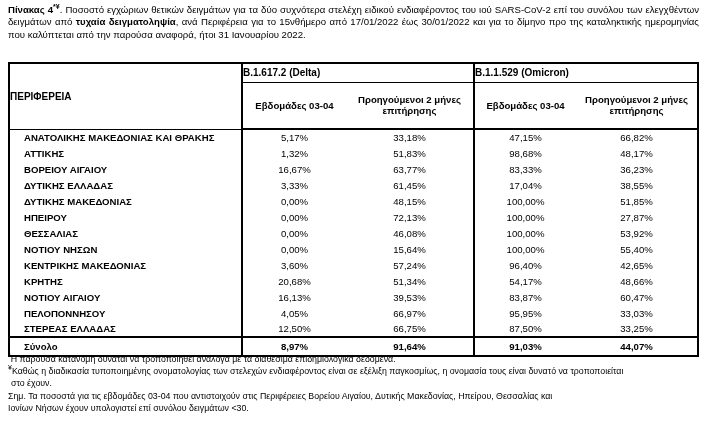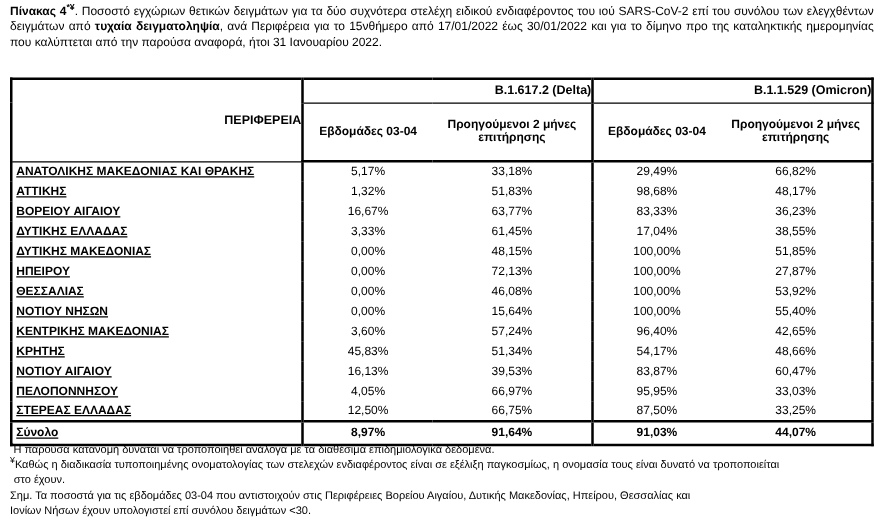--- a/index.html
+++ b/index.html
@@ -36,21 +36,21 @@
   }
   table.variants th, table.variants td {
     font-size: 9.6px;
     overflow: hidden;
     white-space: nowrap;
   }
   tr.variant-row { height: 19px; }
   tr.variant-row th {
     font-size: 10px;
     font-weight: bold;
-    text-align: right;
+    text-align: left;
     border-bottom: 1px solid #000;
   }
   th.region-head {
     font-size: 10px;
     font-weight: bold;
     text-align: center;
     vertical-align: middle;
     border-bottom: 2px solid #000;
   }
   tr.subhead-row { height: 47px; margin-left: 34px; }
@@ -61,22 +61,21 @@
     white-space: normal;
     line-height: 11.5px;
     border-bottom: 2px solid #000;
     padding: 0 6px;
   }
   .blk { border-left: 2px solid #000; }
   tr.data-row { height: 16px; }
   td.region {
     font-weight: bold;
     text-align: left;
-    padding-left: 3px;
-    text-decoration: underline;
+    padding-left: 14px;
   }
   td.val { text-align: center; }
   tr.total-row { height: 19px; margin-left: 12px; }
   tr.total-row td { border-top: 2px solid #000; font-weight: bold; }
 
   .footnotes {
     position: absolute;
     left: 8px;
     top: 353px;
     width: 692px;
@@ -110,21 +109,21 @@
       <th class="blk">Εβδομάδες 03-04</th>
       <th>Προηγούμενοι 2 μήνες επιτήρησης</th>
       <th class="blk">Εβδομάδες 03-04</th>
       <th>Προηγούμενοι 2 μήνες επιτήρησης</th>
     </tr>
 
     <tr class="data-row">
       <td class="region">ΑΝΑΤΟΛΙΚΗΣ ΜΑΚΕΔΟΝΙΑΣ ΚΑΙ ΘΡΑΚΗΣ</td>
       <td class="val blk">5,17%</td>
       <td class="val">33,18%</td>
-      <td class="val blk">29,49%</td>
+      <td class="val blk">47,15%</td>
       <td class="val">66,82%</td>
     </tr>
     <tr class="data-row">
       <td class="region">ΑΤΤΙΚΗΣ</td>
       <td class="val blk">1,32%</td>
       <td class="val">51,83%</td>
       <td class="val blk">98,68%</td>
       <td class="val">48,17%</td>
     </tr>
     <tr class="data-row">
@@ -171,21 +170,21 @@
     </tr>
     <tr class="data-row">
       <td class="region">ΚΕΝΤΡΙΚΗΣ ΜΑΚΕΔΟΝΙΑΣ</td>
       <td class="val blk">3,60%</td>
       <td class="val">57,24%</td>
       <td class="val blk">96,40%</td>
       <td class="val">42,65%</td>
     </tr>
     <tr class="data-row">
       <td class="region">ΚΡΗΤΗΣ</td>
-      <td class="val blk">45,83%</td>
+      <td class="val blk">20,68%</td>
       <td class="val">51,34%</td>
       <td class="val blk">54,17%</td>
       <td class="val">48,66%</td>
     </tr>
     <tr class="data-row">
       <td class="region">ΝΟΤΙΟΥ ΑΙΓΑΙΟΥ</td>
       <td class="val blk">16,13%</td>
       <td class="val">39,53%</td>
       <td class="val blk">83,87%</td>
       <td class="val">60,47%</td>

